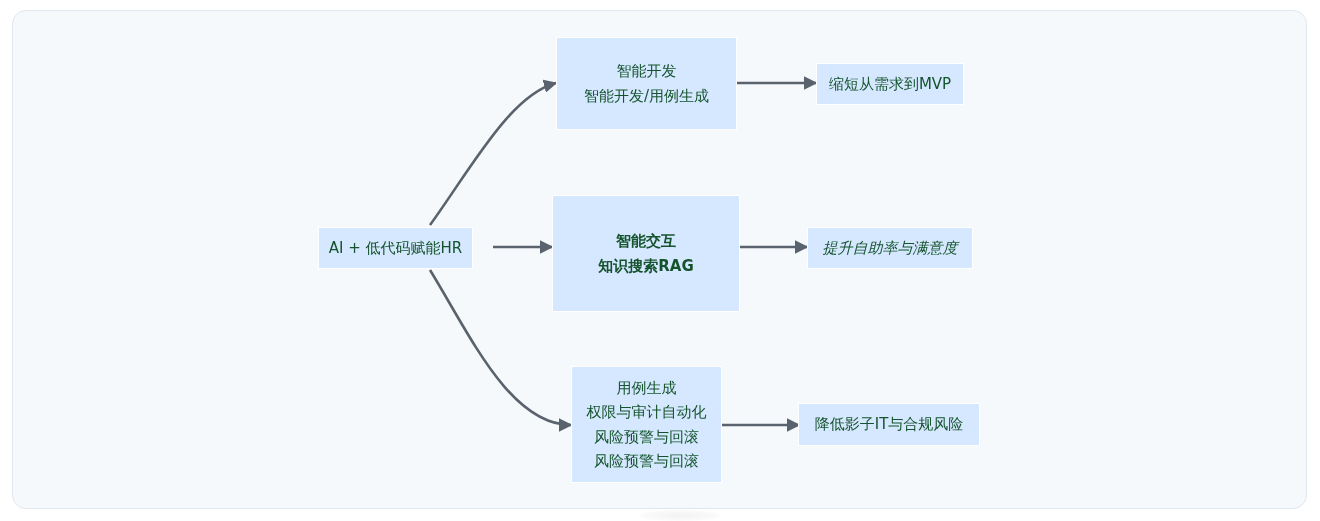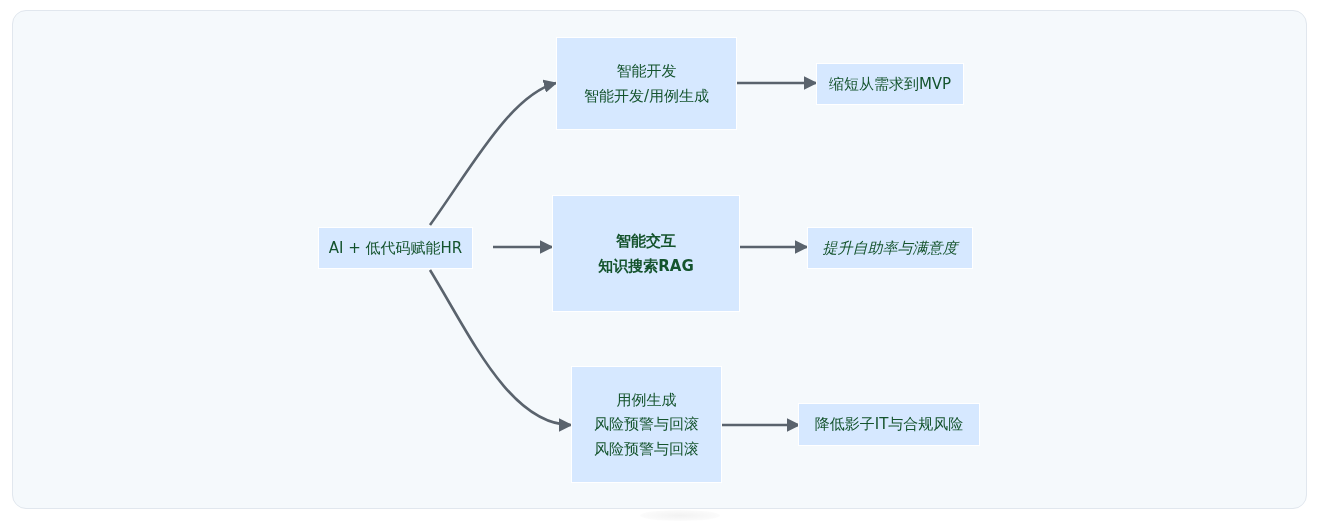--- a/index.html
+++ b/index.html
@@ -91,18 +91,19 @@
 <div class="node" style="left:552px; top:195px; width:188px; height:117px;font-weight:bold;">
   <span>智能交互</span>
   <span>知识搜索RAG</span>
 </div>
 <div class="node" style="left:807px; top:227px; width:166px; height:42px;font-style:italic;">
   <span>提升自助率与满意度</span>
 </div>
 
 <div class="node" style="left:571px; top:366px; width:151px; height:117px;">
   <span>用例生成</span>
+  <span>权限与审计自动化</span>
   <span>风险预警与回滚</span>
   <span>风险预警与回滚</span>
 </div>
 <div class="node" style="left:798px; top:403px; width:182px; height:43px;">
   <span>降低影子IT与合规风险</span>
 </div>
 
 </body></html>

